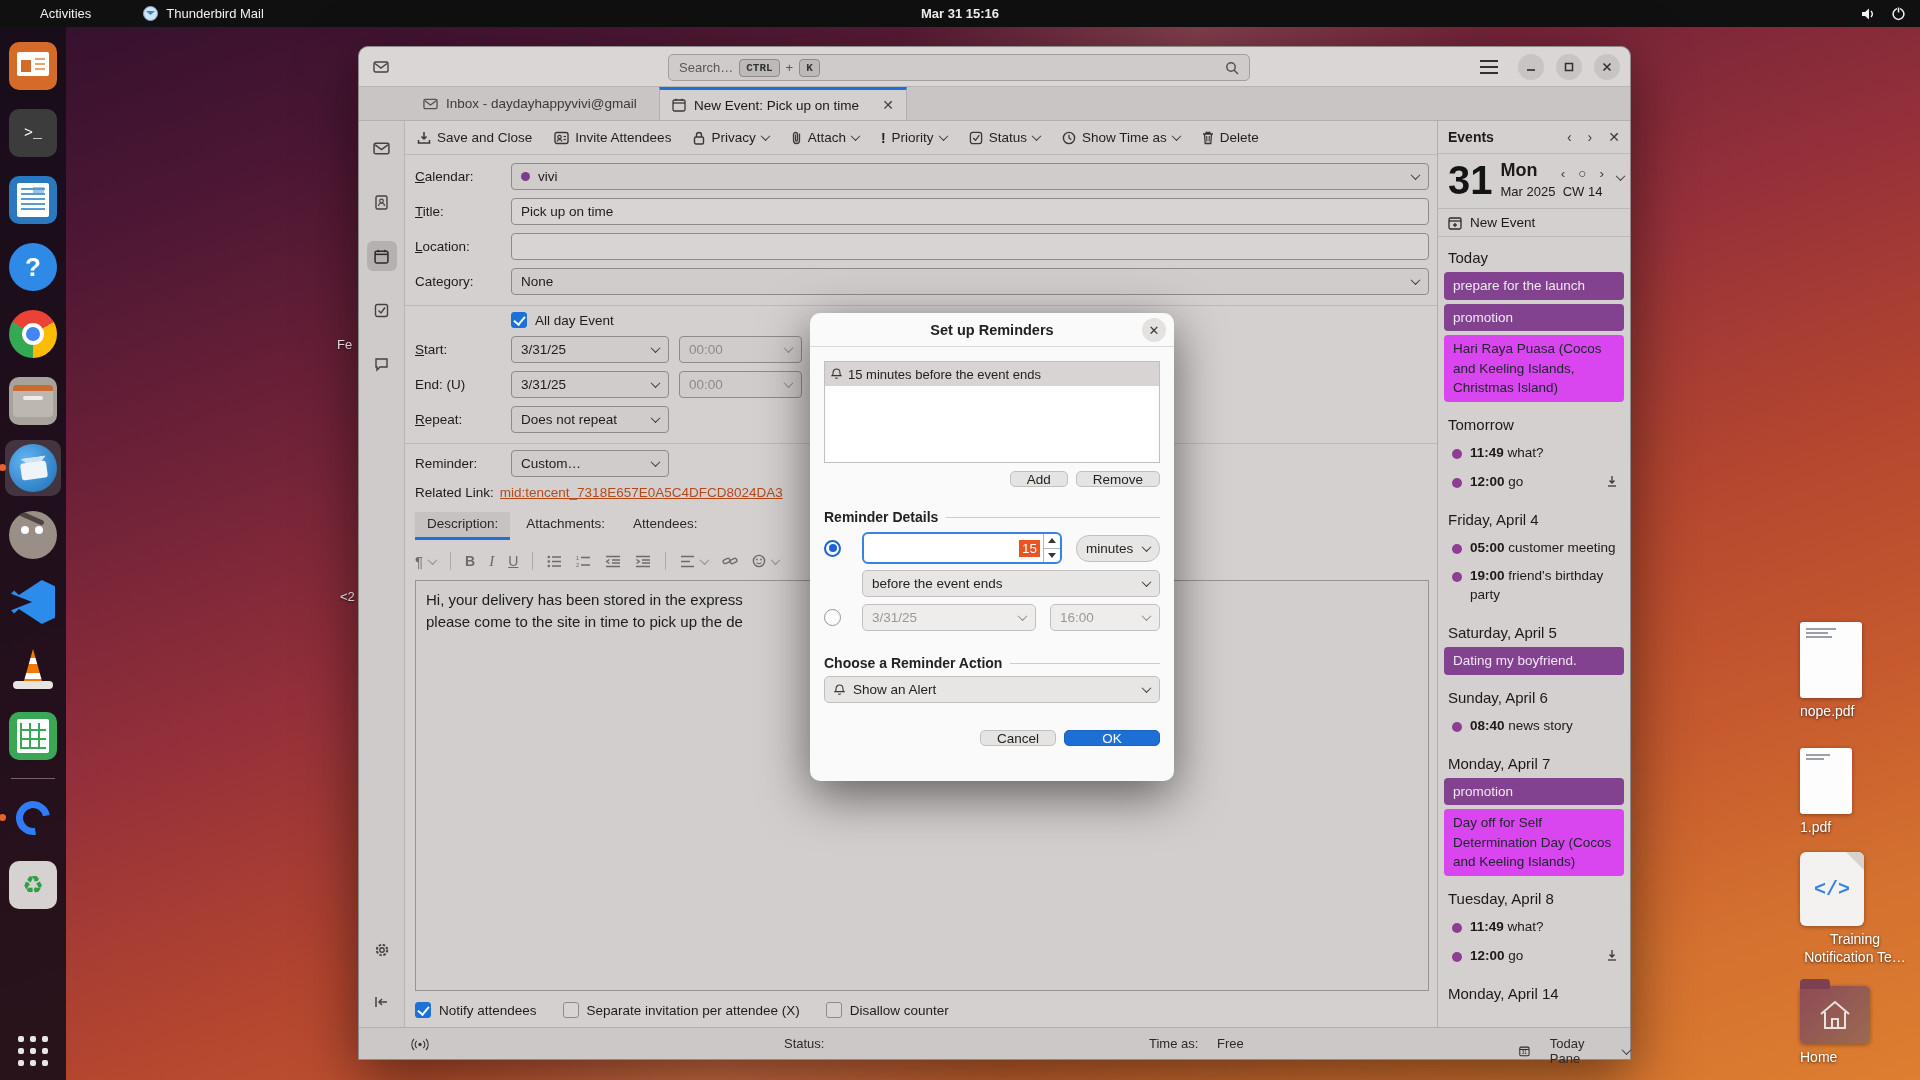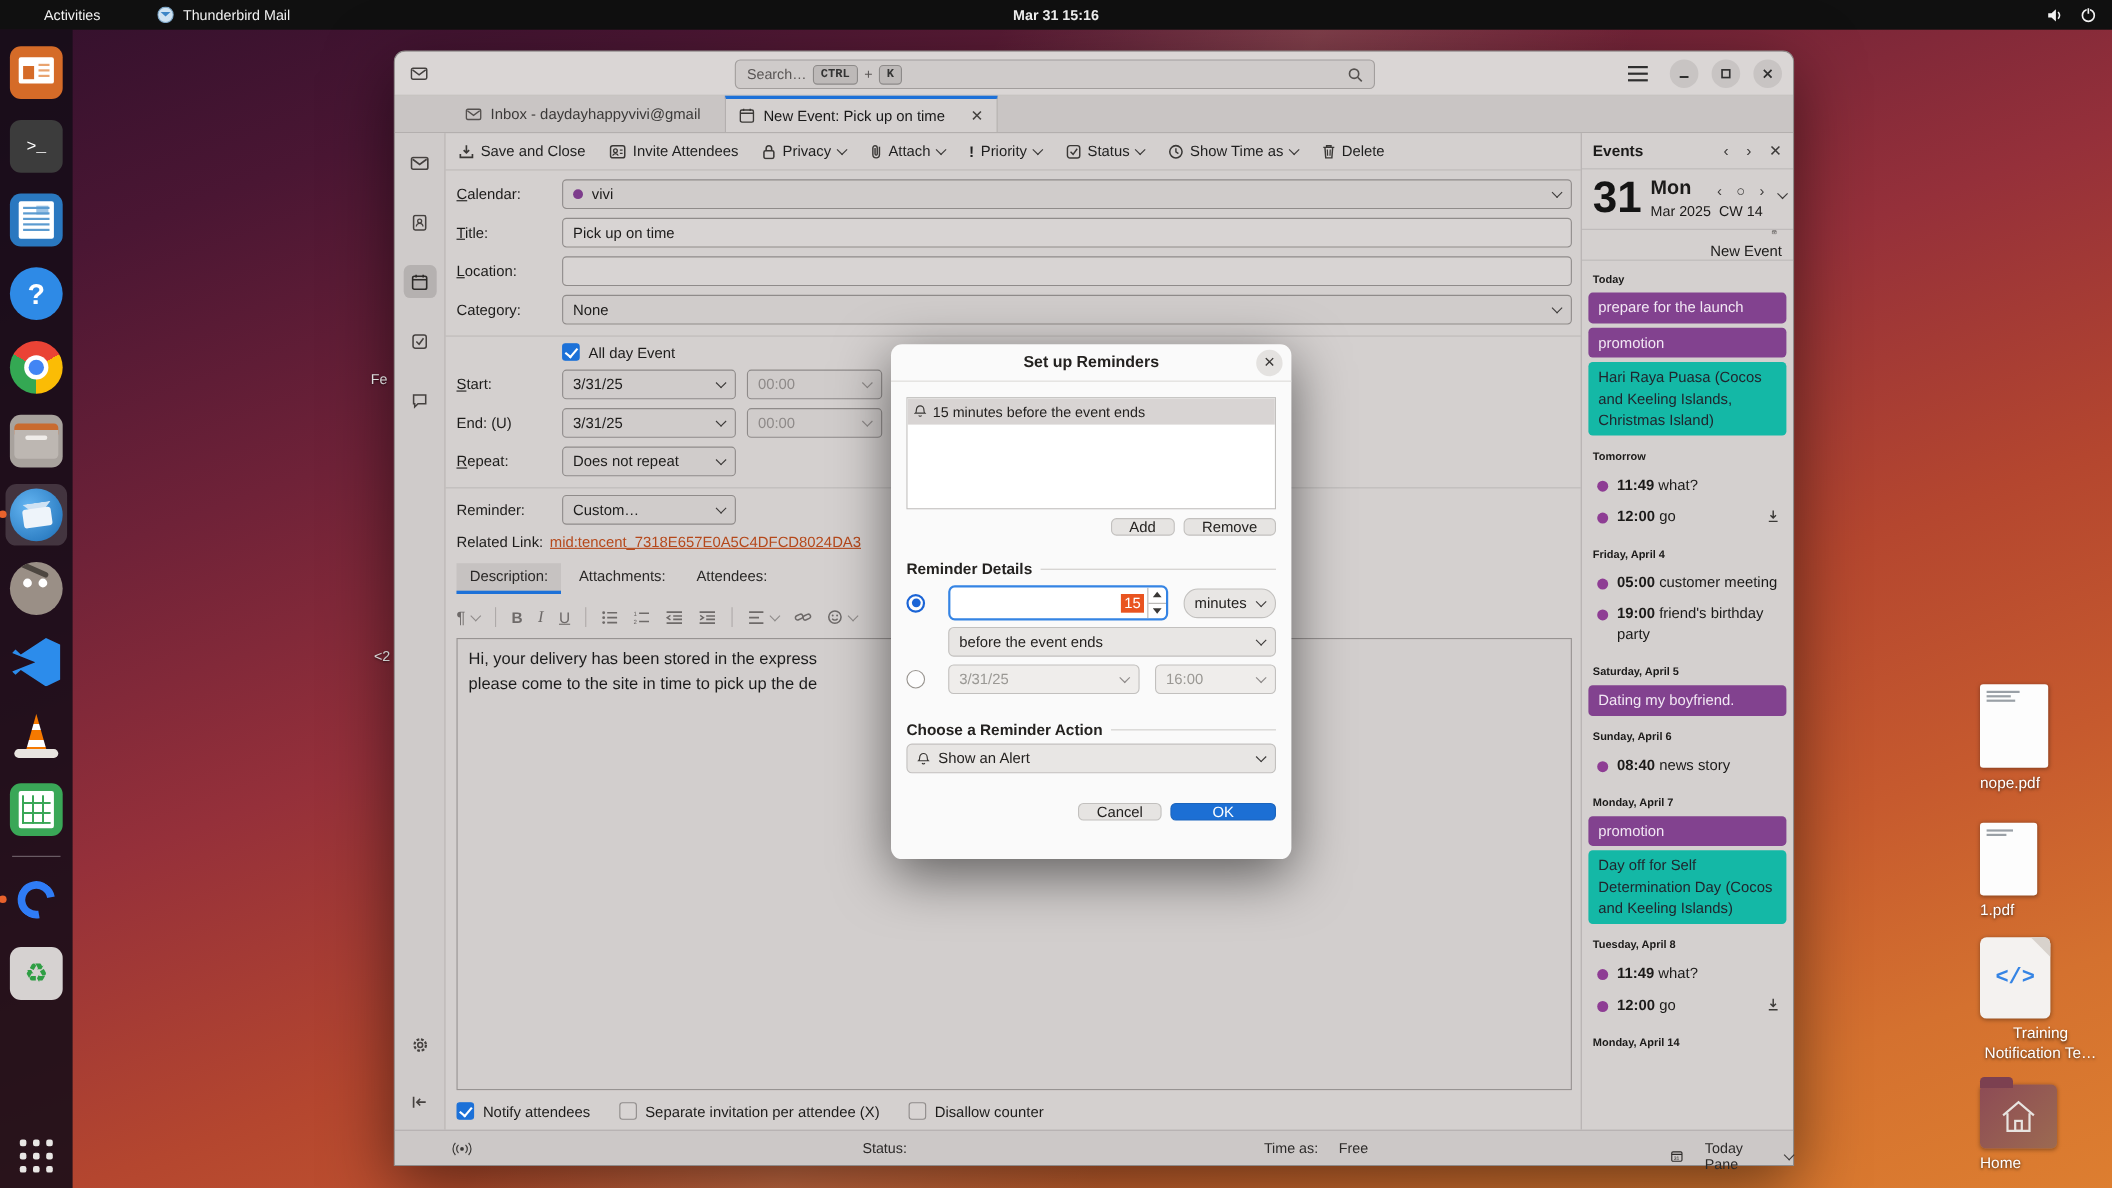--- a/index.html
+++ b/index.html
@@ -137,26 +137,26 @@
   .events { position:absolute; right:0; top:74px; width:193px; bottom:32px; background:#d4d0cf; border-left:1px solid #b3afae; overflow:hidden; font-size:13.5px; color:#1b1a19;}
   .ev-head { height:33px; display:flex; align-items:center; padding:0 10px; border-bottom:1px solid #bdb9b8; font-weight:bold; font-size:14px;}
   .ev-head .nav { margin-left:auto; display:flex; gap:16px; color:#3c3a39; font-weight:normal; font-size:14px;}
   .ev-date { padding:6px 10px 8px; border-bottom:1px solid #bdb9b8; display:flex; position:relative;}
   .ev-num { font-size:40px; font-weight:bold; line-height:1; color:#141414;}
   .ev-dd { margin-left:8px; }
   .ev-day { font-weight:bold; font-size:18px; }
   .ev-my { font-size:13px; margin-top:3px; white-space:nowrap;}
   .ev-nav2 { position:absolute; right:26px; top:12px; display:flex; gap:13px; color:#3c3a39;}
   .ev-caret { position:absolute; right:6px; top:20px; }
-  .ev-new { height:28px; display:flex; align-items:flex-end; gap:8px; padding:0 10px; border-bottom:1px solid #bdb9b8;flex-direction:column;}
+  .ev-new { height:28px; display:flex; align-items:center; gap:8px; padding:0 10px; border-bottom:1px solid #bdb9b8;}
   .ev-scroll { padding:4px 6px 0; }
-  .ev-sechead { font-weight:bold; font-size:10px; margin:14px 4px 6px; }
+  .ev-sechead { font-weight:normal; font-size:15px; margin:14px 4px 6px; }
   .ev-block { border-radius:4px; padding:4px 9px; margin:4px 0; line-height:1.45; }
   .ev-block.purple { background:#82428f; color:#f2e7f4; }
-  .ev-block.blue { background:#14b8a6; color:#20262e; }
+  .ev-block.blue { background:#d946ef; color:#20262e; }
   .ev-timed { position:relative; padding:5px 0 5px 26px; line-height:1.4;}
   .ev-timed .dot { position:absolute; left:8px; top:10px; width:10px; height:10px; border-radius:50%; background:#8e3d94; }
   .ev-timed b { font-weight:bold; }
   .ev-timed .dl { position:absolute; right:6px; top:7px; }
 
   
   .dlg { left:810px; top:313px; width:364px; height:468px; background:#fafafa; border-radius:10px;
     box-shadow:0 14px 50px rgba(0,0,0,.55); font-size:13.5px; color:#242220; z-index:50;}
   .dlg-head { height:34px; display:flex; align-items:center; justify-content:center; font-weight:bold; font-size:14.5px;
     border-bottom:1px solid #dcdad8; position:relative; }

